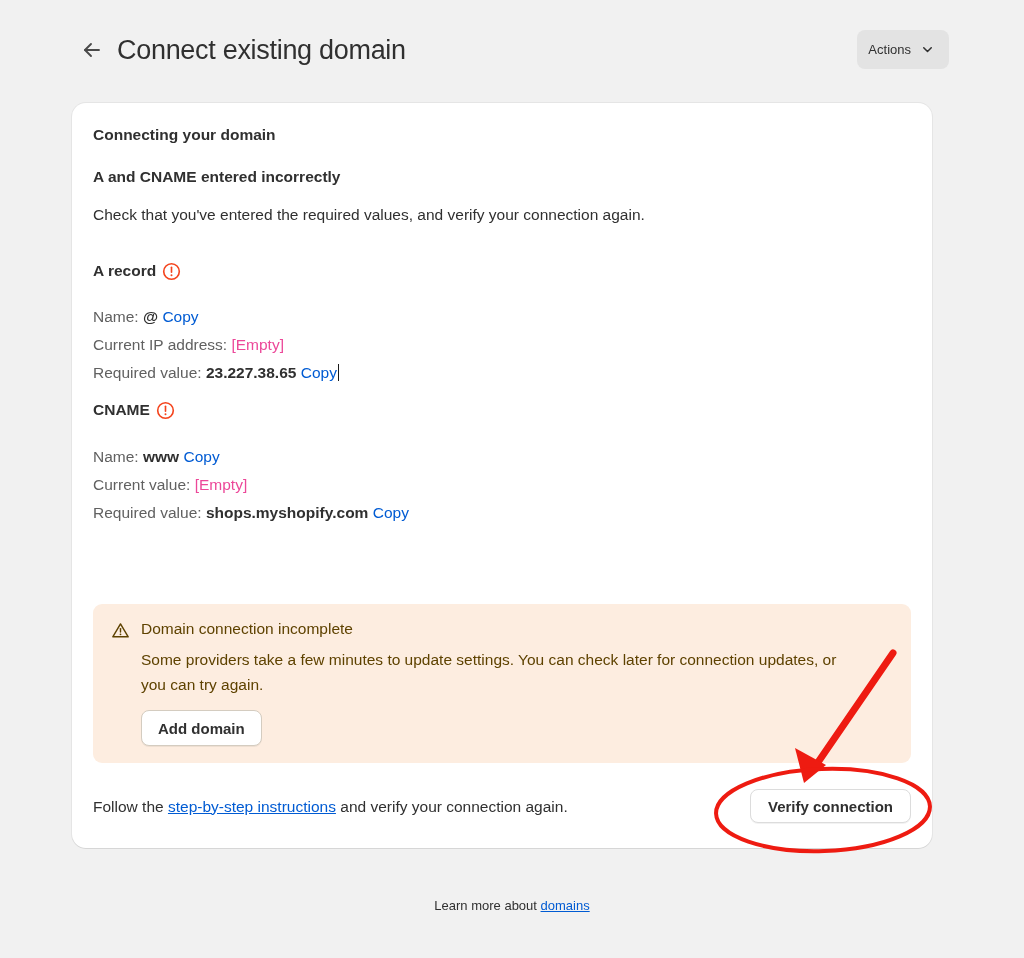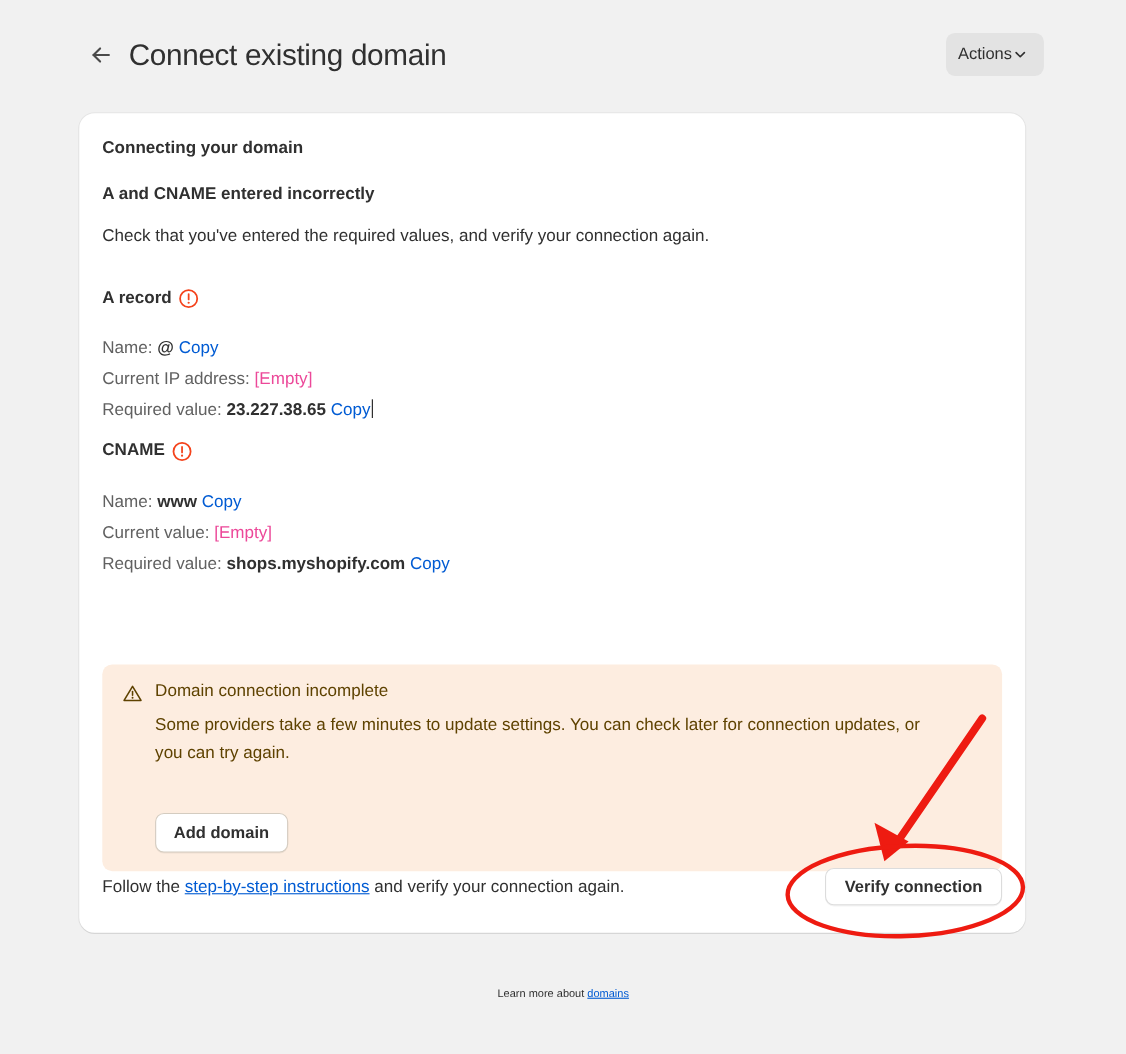--- a/index.html
+++ b/index.html
@@ -57,22 +57,23 @@
     position: absolute;
     right: 75px;
     top: 30px;
     height: 39px;
     padding: 0 14px 0 11px;
     background: #E3E3E3;
     border: none;
     border-radius: 8px;
     display: flex;
     align-items: center;
+    gap: 9px;
     font-family: "Liberation Sans", sans-serif;
-    font-size: 15px;
+    font-size: 13px;
     font-weight: normal;
     color: #303030;
     cursor: pointer;
   }
   .actions-button .chev { display: flex; align-items: center; }
 
   
   .card {
     position: absolute;
     left: 72px;
@@ -194,21 +195,20 @@
     padding: 0 16px;
     background: #FFFFFF;
     border: 1px solid #D4CCC0;
     border-radius: 8px;
     box-shadow: 0 1px 0 rgba(0,0,0,0.06);
     font-family: "Liberation Sans", sans-serif;
     font-size: 15px;
     font-weight: bold;
     color: #303030;
     cursor: pointer;
-    margin-top: 29px;
   }
 
   
   .card-footer {
     position: absolute;
     left: 21px;
     top: 678px;
     width: 818px;
     height: 50px;
     display: flex;
@@ -240,21 +240,21 @@
     white-space: nowrap;
   }
 
   
   .page-footer {
     position: absolute;
     left: 0;
     top: 898px;
     width: 1024px;
     text-align: center;
-    font-size: 10px;
+    font-size: 13px;
     color: #303030;
   }
 
   
   .annotation-layer {
     position: absolute;
     left: 0; top: 0;
     width: 1024px;
     height: 958px;
     pointer-events: none;

